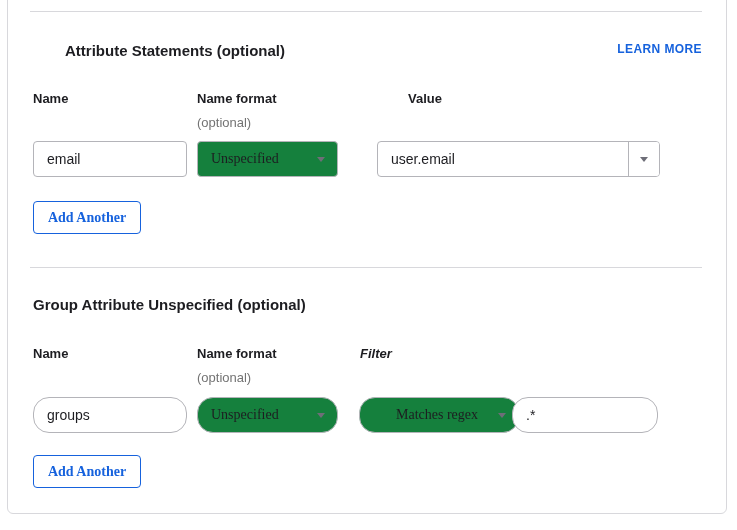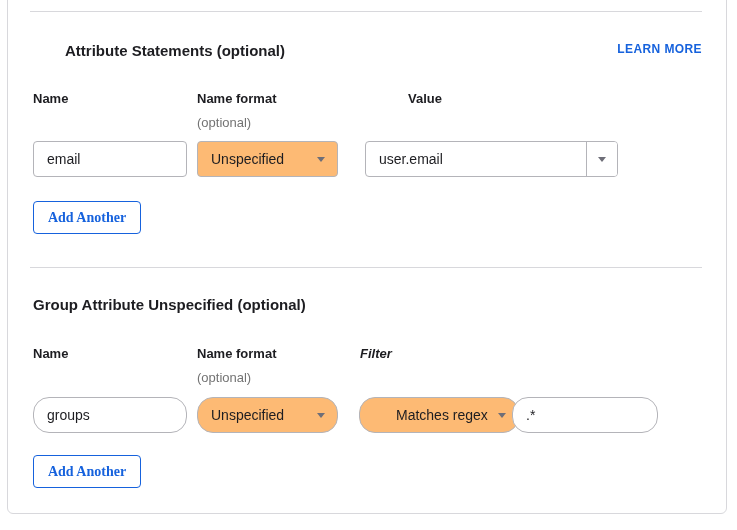--- a/index.html
+++ b/index.html
@@ -53,25 +53,26 @@
     border:1px solid #b4b4b9; border-radius:4px;
     background:#fff;
     padding:16px 13px;
     font-family:"Liberation Sans", sans-serif;
     font-size:14px; color:#1d1d21;
     outline:none;
   }
   .select-box {
     position:absolute; height:36px;
     border:1px solid #b4b4b9; border-radius:4px;
-    background:#fdba74;
+    background:#15803d;
     display:flex; align-items:center; justify-content:space-between;
     padding:0 12px 0 13px;
     font-size:14px; color:#1d1d21;
     cursor:pointer;
+    font-family:Liberation Serif, serif;
   }
   .caret {
     width:0; height:0;
     border-left:4px solid transparent;
     border-right:4px solid transparent;
     border-top:5px solid #6e6e78;
     flex:none;
   }
   .combo {
     position:absolute; height:36px;
@@ -124,21 +125,21 @@
     <div class="optional-note" style="left:197px; top:116px;">(optional)</div>
     <div class="col-header" style="left:360px; top:92px;margin-left:48px;">Value</div>
 
     <input class="text-input row-1" style="left: 33px; width: 154px;" type="text" value="email">
 
     <div class="select-box row-1" style="left:197px; width:141px;">
       <span>Unspecified</span>
       <span class="caret"></span>
     </div>
 
-    <div class="combo row-1" style="left:365px; width:253px;">
+    <div class="combo row-1" style="left:377px; width:283px;">
       <input type="text" value="user.email" style="">
       <span class="combo-arrow">
           <span class="caret"></span>
         </span>
     </div>
 
     <button class="add-btn" style="top:201px;">Add Another</button>
   </section>
 
   <div class="divider divider-mid"></div>

